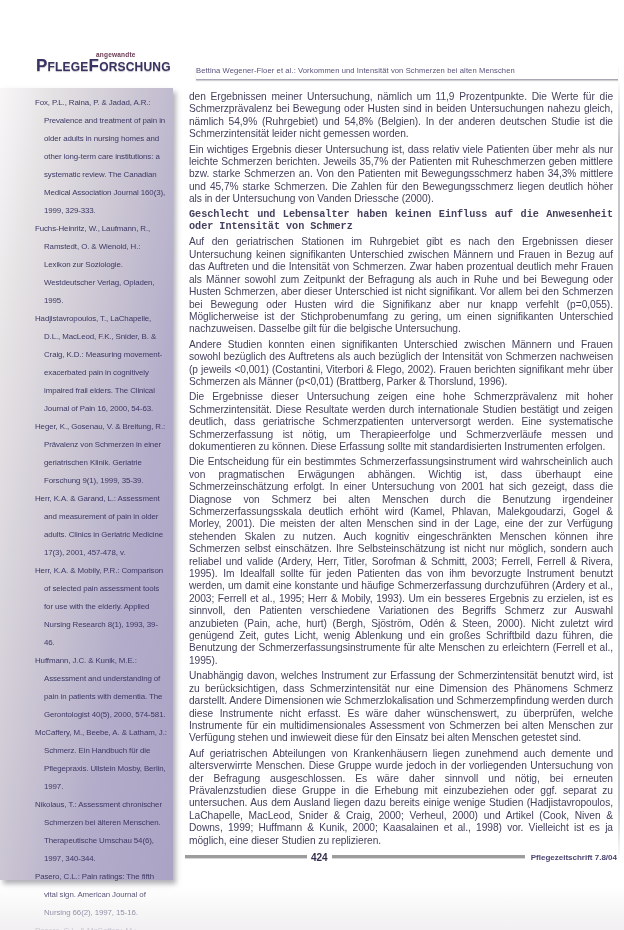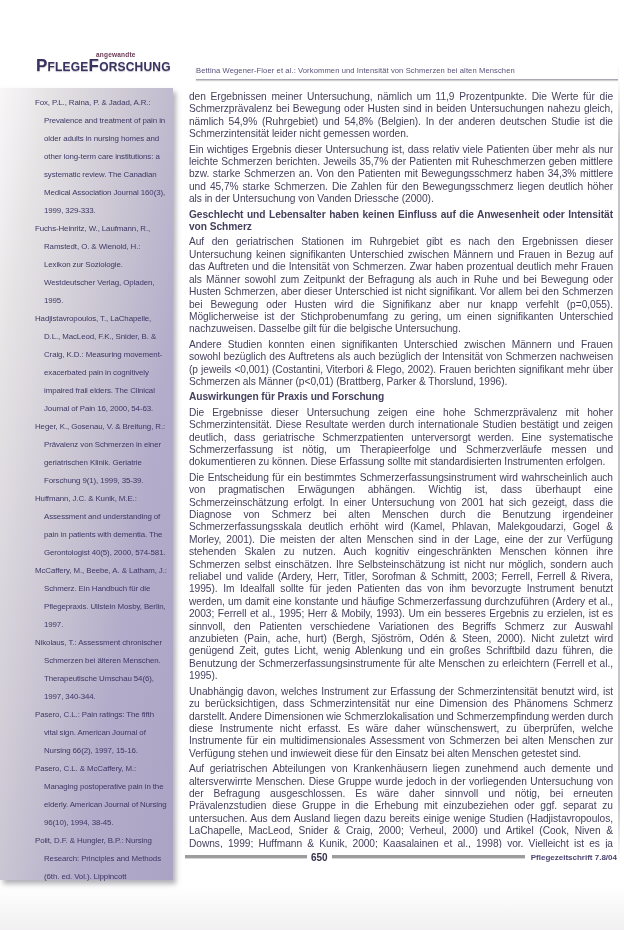--- a/index.html
+++ b/index.html
@@ -46,21 +46,21 @@
   .main p{
     margin:0 4px 3px;text-align:justify;font-size:10.2px;line-height:12.4px;
     color:#46415f;letter-spacing:-0.05px;
   }
   .h-left{
     font-weight:bold;font-size:10.5px;line-height:12.6px;color:#3c3758;
     letter-spacing:0.5px;margin:10px 0 4px;text-align:justify;
   }
   .h-center{
     font-weight:bold;font-size:10.5px;line-height:12.8px;color:#3c3758;
-    letter-spacing:0.3px;margin:9px 4px 3px;text-align:center;
+    letter-spacing:0.3px;margin:9px 4px 3px;text-align:center;font-family:Liberation Mono, monospace;
   }
   
   .footer{
     position:absolute;left:185px;right:7px;top:850px;height:14px;
     display:flex;align-items:center;
   }
   .rule{height:3px;background:#9c9c9c;border-bottom:1px solid #d7d7d7;}
   .rule-a{flex:0 0 122px;}
   .rule-b{flex:1 1 auto;}
   .page-number{
@@ -87,43 +87,44 @@
   <span class="logo-small">angewandte</span>
   <span class="logo-main">PflegeForschung</span>
 </div>
 <div class="running-head">Bettina Wegener-Floer et al.: Vorkommen und Intensität von Schmerzen bei alten Menschen</div>
 
 <div class="sidebar">
   <p class="ref">Fox, P.L., Raina, P. &amp; Jadad, A.R.: Prevalence and treatment of pain in older adults in nursing homes and other long-term care institutions: a systematic review. The Canadian Medical Association Journal 160(3), 1999, 329-333.</p>
   <p class="ref">Fuchs-Heinritz, W., Laufmann, R., Ramstedt, O. &amp; Wienold, H.: Lexikon zur Soziologie. Westdeutscher Verlag, Opladen, 1995.</p>
   <p class="ref">Hadjistavropoulos, T., LaChapelle, D.L., MacLeod, F.K., Snider, B. &amp; Craig, K.D.: Measuring movement-exacerbated pain in cognitively impaired frail elders. The Clinical Journal of Pain 16, 2000, 54-63.</p>
   <p class="ref">Heger, K., Gosenau, V. &amp; Breitung, R.: Prävalenz von Schmerzen in einer geriatrischen Klinik. Geriatrie Forschung 9(1), 1999, 35-39.</p>
+  <p class="ref">Herr, K.A. &amp; Garand, L.: Assessment and measurement of pain in older adults. Clinics in Geriatric Medicine 17(3), 2001, 457-478, v.</p>
+  <p class="ref">Herr, K.A. &amp; Mobily, P.R.: Comparison of selected pain assessment tools for use with the elderly. Applied Nursing Research 8(1), 1993, 39-46.</p>
   <p class="ref">Huffmann, J.C. &amp; Kunik, M.E.: Assessment and understanding of pain in patients with dementia. The Gerontologist 40(5), 2000, 574-581.</p>
   <p class="ref">McCaffery, M., Beebe, A. &amp; Latham, J.: Schmerz. Ein Handbuch für die Pflegepraxis. Ullstein Mosby, Berlin, 1997.</p>
   <p class="ref">Nikolaus, T.: Assessment chronischer Schmerzen bei älteren Menschen. Therapeutische Umschau 54(6), 1997, 340-344.</p>
   <p class="ref">Pasero, C.L.: Pain ratings: The fifth vital sign. American Journal of Nursing 66(2), 1997, 15-16.</p>
   <p class="ref">Pasero, C.L. &amp; McCaffery, M.: Managing postoperative pain in the elderly. American Journal of Nursing 96(10), 1994, 38-45.</p>
   <p class="ref">Polit, D.F. &amp; Hungler, B.P.: Nursing Research: Principles and Methods (6th. ed. Vol.). Lippincott</p>
 </div>
 
 <div class="main">
   <p>den Ergebnissen meiner Untersuchung, nämlich um 11,9 Prozentpunkte. Die Werte für die Schmerzprävalenz bei Bewegung oder Husten sind in beiden Untersuchungen nahezu gleich, nämlich 54,9% (Ruhrgebiet) und 54,8% (Belgien). In der anderen deutschen Studie ist die Schmerzintensität leider nicht gemessen worden.</p>
   <p>Ein wichtiges Ergebnis dieser Untersuchung ist, dass relativ viele Patienten über mehr als nur leichte Schmerzen berichten. Jeweils 35,7% der Patienten mit Ruheschmerzen geben mittlere bzw. starke Schmerzen an. Von den Patienten mit Bewegungsschmerz haben 34,3% mittlere und 45,7% starke Schmerzen. Die Zahlen für den Bewegungsschmerz liegen deutlich höher als in der Untersuchung von Vanden Driessche (2000).</p>
   <p class="h-center">Geschlecht und Lebensalter haben keinen Einfluss auf die Anwesenheit oder Intensität von Schmerz</p>
   <p>Auf den geriatrischen Stationen im Ruhrgebiet gibt es nach den Ergebnissen dieser Untersuchung keinen signifikanten Unterschied zwischen Männern und Frauen in Bezug auf das Auftreten und die Intensität von Schmerzen. Zwar haben prozentual deutlich mehr Frauen als Männer sowohl zum Zeitpunkt der Befragung als auch in Ruhe und bei Bewegung oder Husten Schmerzen, aber dieser Unterschied ist nicht signifikant. Vor allem bei den Schmerzen bei Bewegung oder Husten wird die Signifikanz aber nur knapp verfehlt (p=0,055). Möglicherweise ist der Stichprobenumfang zu gering, um einen signifikanten Unterschied nachzuweisen. Dasselbe gilt für die belgische Untersuchung.</p>
   <p>Andere Studien konnten einen signifikanten Unterschied zwischen Männern und Frauen sowohl bezüglich des Auftretens als auch bezüglich der Intensität von Schmerzen nachweisen (p jeweils &lt;0,001) (Costantini, Viterbori &amp; Flego, 2002). Frauen berichten signifikant mehr über Schmerzen als Männer (p&lt;0,01) (Brattberg, Parker &amp; Thorslund, 1996).</p>
-  <p class="h-center">Auswirkungen für Praxis und Forschung</p>
   <p>Die Ergebnisse dieser Untersuchung zeigen eine hohe Schmerzprävalenz mit hoher Schmerzintensität. Diese Resultate werden durch internationale Studien bestätigt und zeigen deutlich, dass geriatrische Schmerzpatienten unterversorgt werden. Eine systematische Schmerzerfassung ist nötig, um Therapieerfolge und Schmerzverläufe messen und dokumentieren zu können. Diese Erfassung sollte mit standardisierten Instrumenten erfolgen.</p>
   <p>Die Entscheidung für ein bestimmtes Schmerzerfassungsinstrument wird wahrscheinlich auch von pragmatischen Erwägungen abhängen. Wichtig ist, dass überhaupt eine Schmerzeinschätzung erfolgt. In einer Untersuchung von 2001 hat sich gezeigt, dass die Diagnose von Schmerz bei alten Menschen durch die Benutzung irgendeiner Schmerzerfassungsskala deutlich erhöht wird (Kamel, Phlavan, Malekgoudarzi, Gogel &amp; Morley, 2001). Die meisten der alten Menschen sind in der Lage, eine der zur Verfügung stehenden Skalen zu nutzen. Auch kognitiv eingeschränkten Menschen können ihre Schmerzen selbst einschätzen. Ihre Selbsteinschätzung ist nicht nur möglich, sondern auch reliabel und valide (Ardery, Herr, Titler, Sorofman &amp; Schmitt, 2003; Ferrell, Ferrell &amp; Rivera, 1995). Im Idealfall sollte für jeden Patienten das von ihm bevorzugte Instrument benutzt werden, um damit eine konstante und häufige Schmerzerfassung durchzuführen (Ardery et al., 2003; Ferrell et al., 1995; Herr &amp; Mobily, 1993). Um ein besseres Ergebnis zu erzielen, ist es sinnvoll, den Patienten verschiedene Variationen des Begriffs Schmerz zur Auswahl anzubieten (Pain, ache, hurt) (Bergh, Sjöström, Odén &amp; Steen, 2000). Nicht zuletzt wird genügend Zeit, gutes Licht, wenig Ablenkung und ein großes Schriftbild dazu führen, die Benutzung der Schmerzerfassungsinstrumente für alte Menschen zu erleichtern (Ferrell et al., 1995).</p>
   <p>Unabhängig davon, welches Instrument zur Erfassung der Schmerzintensität benutzt wird, ist zu berücksichtigen, dass Schmerzintensität nur eine Dimension des Phänomens Schmerz darstellt. Andere Dimensionen wie Schmerzlokalisation und Schmerzempfindung werden durch diese Instrumente nicht erfasst. Es wäre daher wünschenswert, zu überprüfen, welche Instrumente für ein multidimensionales Assessment von Schmerzen bei alten Menschen zur Verfügung stehen und inwieweit diese für den Einsatz bei alten Menschen getestet sind.</p>
   <p>Auf geriatrischen Abteilungen von Krankenhäusern liegen zunehmend auch demente und altersverwirrte Menschen. Diese Gruppe wurde jedoch in der vorliegenden Untersuchung von der Befragung ausgeschlossen. Es wäre daher sinnvoll und nötig, bei erneuten Prävalenzstudien diese Gruppe in die Erhebung mit einzubeziehen oder ggf. separat zu untersuchen. Aus dem Ausland liegen dazu bereits einige wenige Studien (Hadjistavropoulos, LaChapelle, MacLeod, Snider &amp; Craig, 2000; Verheul, 2000) und Artikel (Cook, Niven &amp; Downs, 1999; Huffmann &amp; Kunik, 2000; Kaasalainen et al., 1998) vor. Vielleicht ist es ja möglich, eine dieser Studien zu replizieren.</p>
 
 </div>
 
 <div class="footer">
   <div class="rule rule-a"></div>
-  <span class="page-number">650</span>
+  <span class="page-number">424</span>
   <div class="rule rule-b"></div>
   <span class="issue-label">Pflegezeitschrift 7.8/04</span>
 </div>
 
 <div class="edge-right"></div>
 <div class="bottom-wash"></div>
 
 </body></html>

